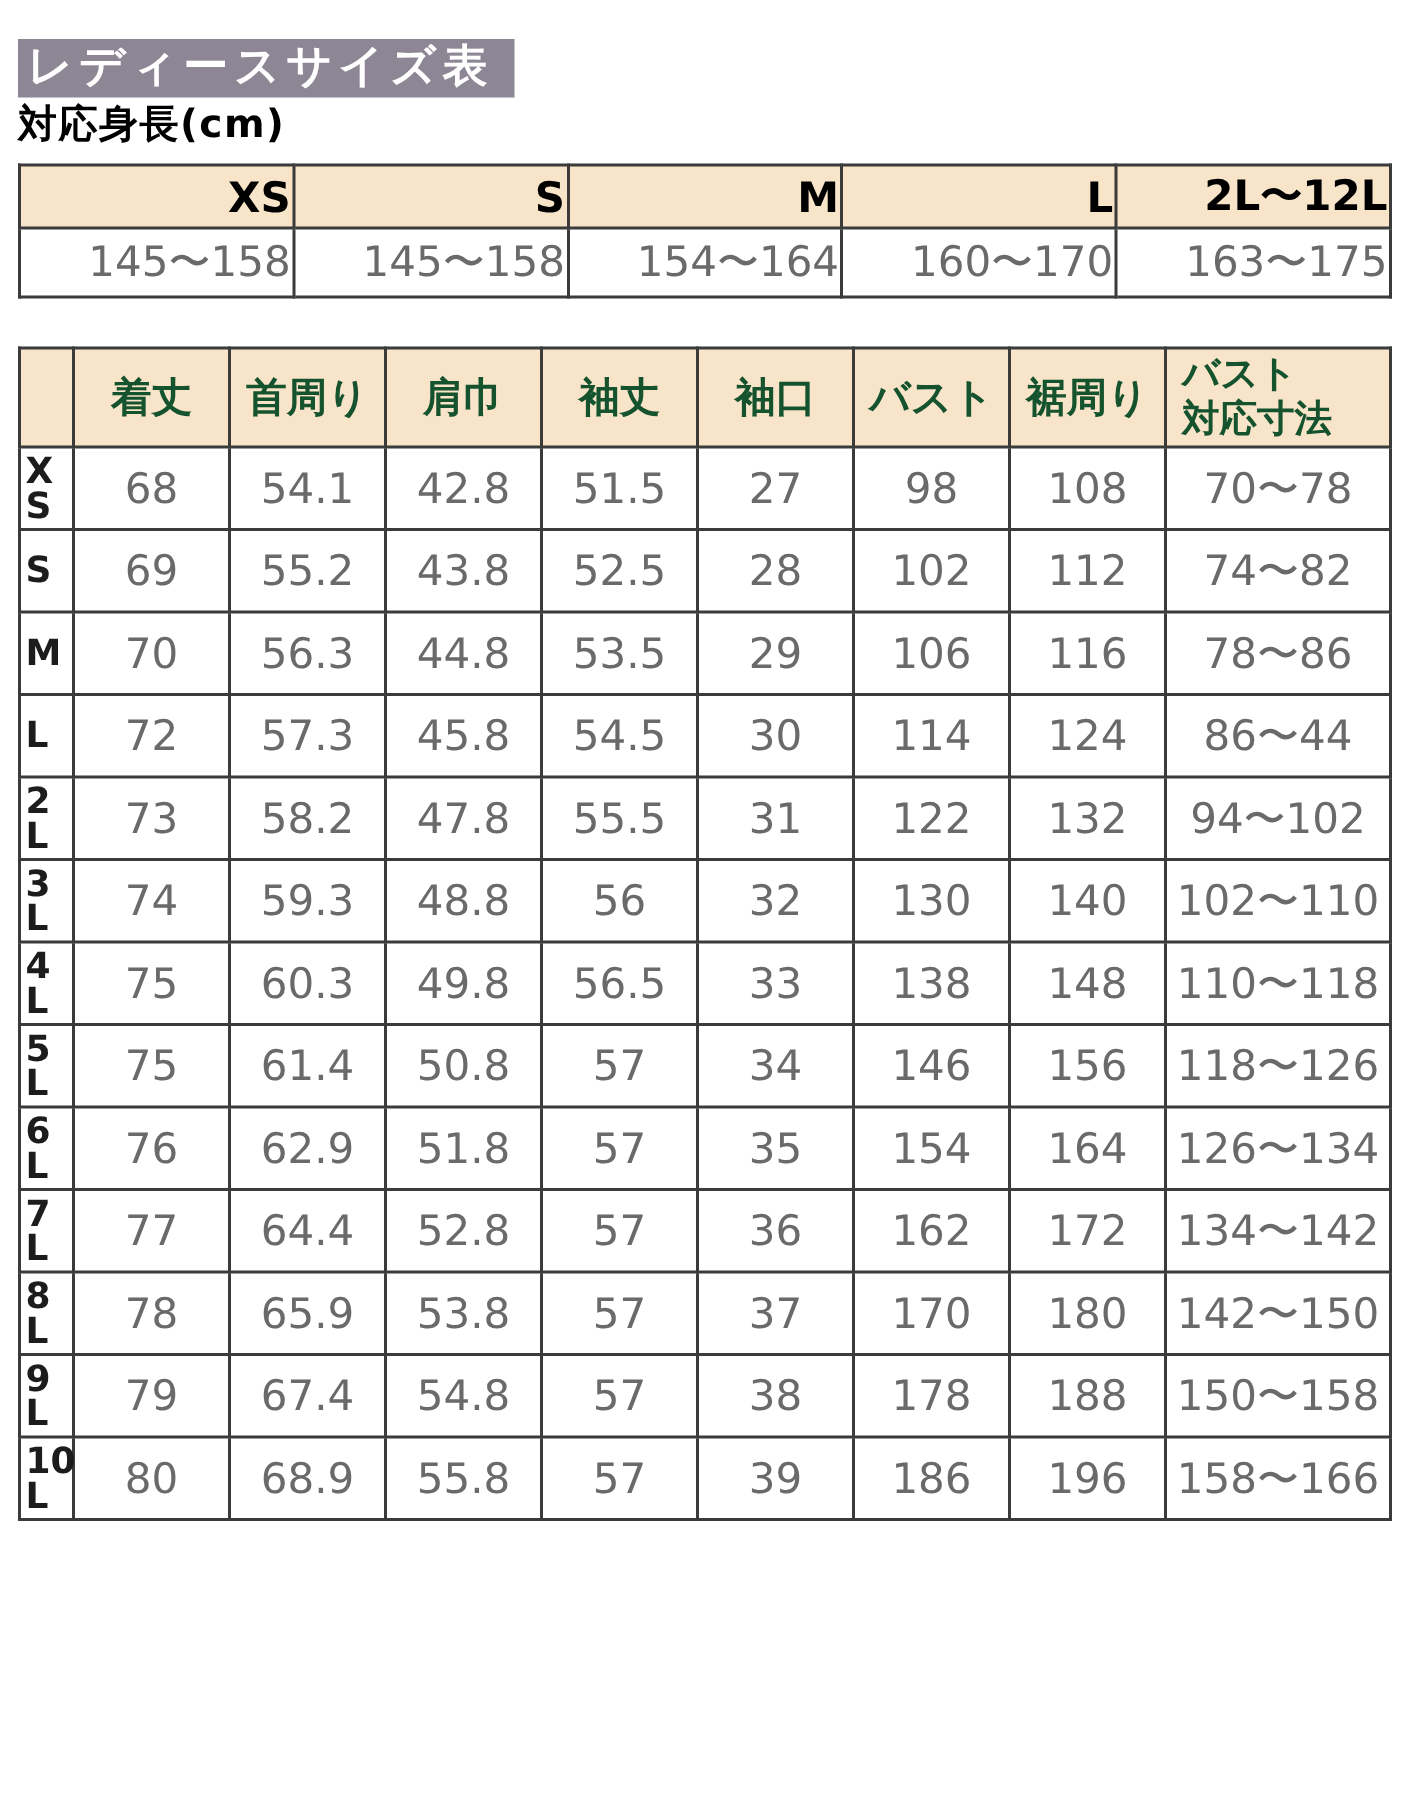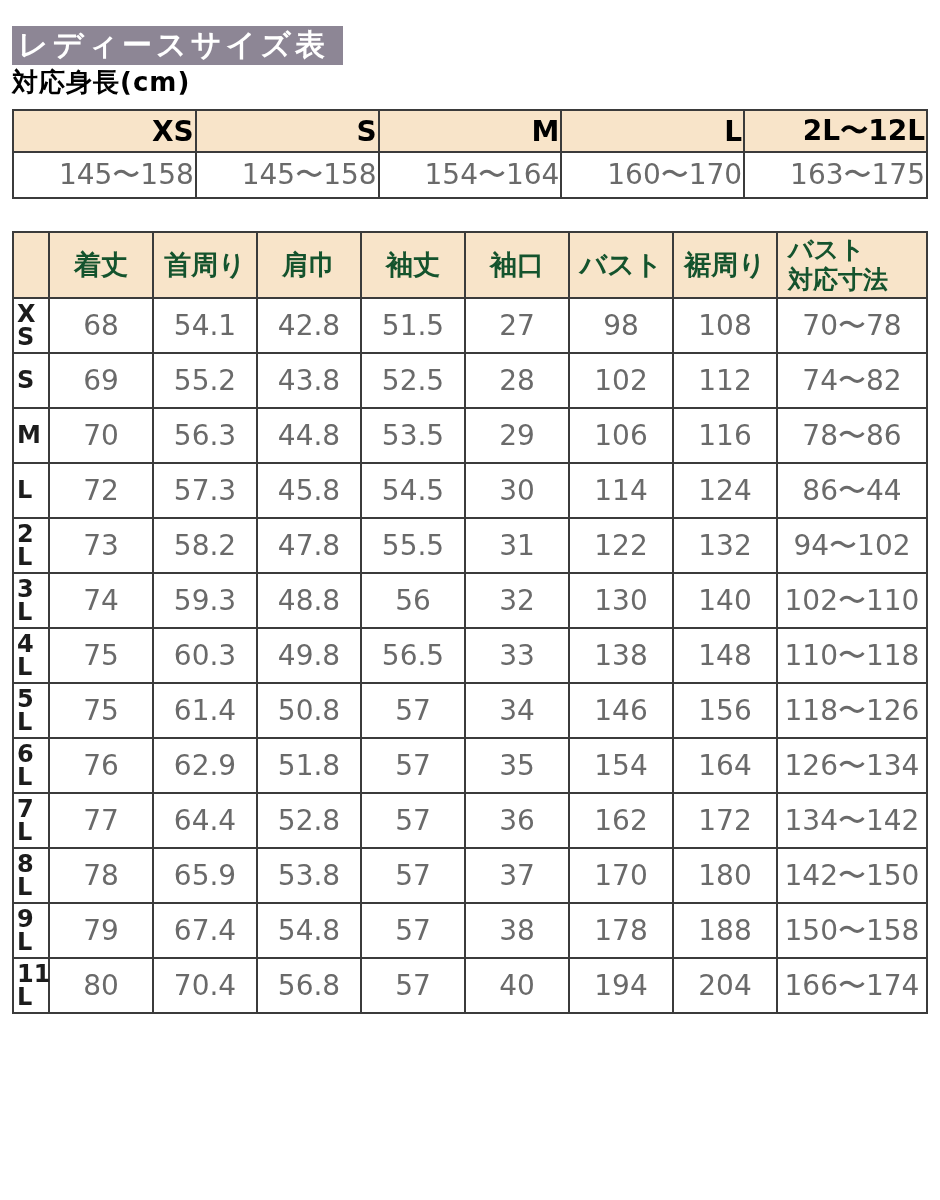--- a/index.html
+++ b/index.html
@@ -280,25 +280,25 @@
           <td>79</td>
           <td>67.4</td>
           <td>54.8</td>
           <td>57</td>
           <td>38</td>
           <td>178</td>
           <td>188</td>
           <td>150〜158</td>
         </tr>
         <tr>
-          <th class="row-label">11<br>L</th>
+          <th class="row-label">10<br>L</th>
           <td>80</td>
-          <td>70.4</td>
-          <td>56.8</td>
-          <td>57</td>
-          <td>40</td>
-          <td>194</td>
-          <td>204</td>
-          <td>166〜174</td>
+          <td>68.9</td>
+          <td>55.8</td>
+          <td>57</td>
+          <td>39</td>
+          <td>186</td>
+          <td>196</td>
+          <td>158〜166</td>
         </tr>
       </tbody>
   </table>
 </div>
 
 </body></html>

